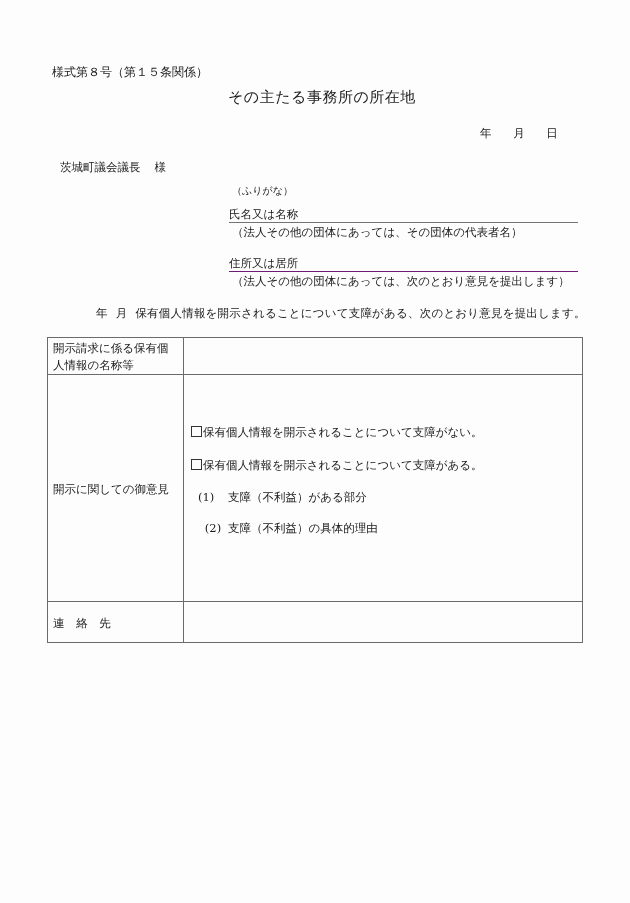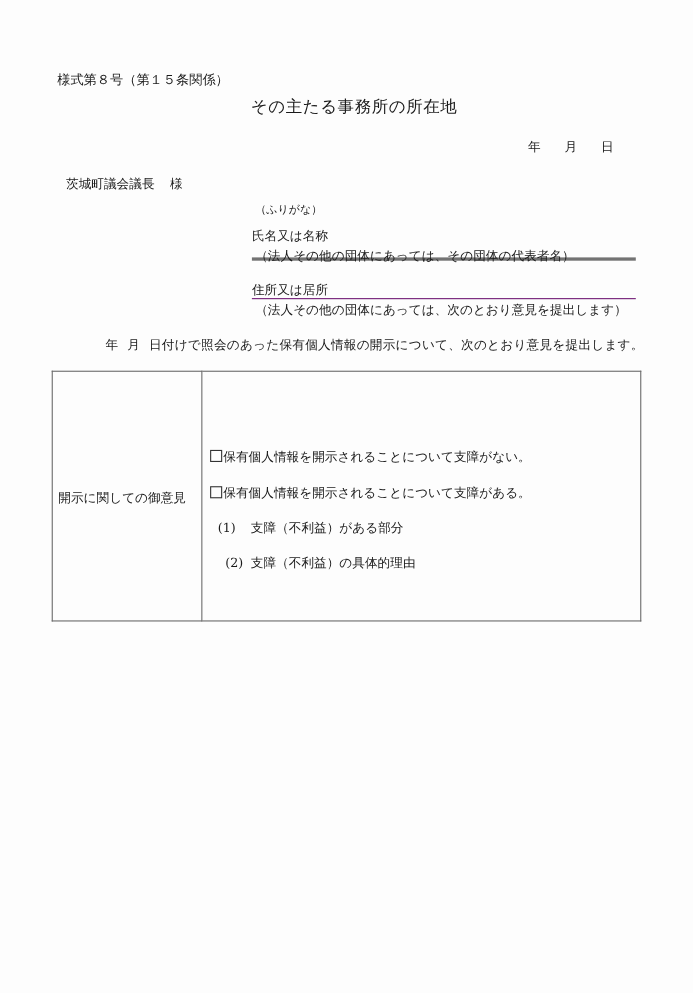--- a/index.html
+++ b/index.html
@@ -10,40 +10,40 @@
     .abs { position:absolute; white-space:nowrap; }
     .form-no { left:52px; top:64px; font-size:12px; }
     .title { left:228px; top:88px; font-size:15px; letter-spacing:0.5px; }
     .date { left:480px; top:126px; font-size:11.5px; }
     .date span { display:inline-block; }
     .date .y { margin-right:18px; }
     .date .m { margin-right:18px; }
     .addressee { left:60px; top:160px; font-size:11.5px; }
     .addressee .sama { margin-left:14px; }
     .furigana { left:232px; top:184px; font-size:10px; }
-    .name-line { left:229px; top:207px; width:349px; font-size:11.5px; border-bottom:3px solid #737373; padding-bottom:12px; line-height:15px; }
+    .name-line { left:229px; top:207px; width:349px; font-size:11.5px; border-bottom:1px solid #737373; padding-bottom:0px; line-height:15px; }
     .note { font-size:11.5px; left:232px; }
     .note1 { top:225px; }
     .addr-line { left:229px; top:256px; width:349px; font-size:11.5px; border-bottom:1px solid #701a75; line-height:15px; }
     .note2 { top:274px; }
     .statement { left:96px; top:306px; font-size:11.5px; letter-spacing:0.2px; }
     .statement .gap { display:inline-block; width:8px; }
     table.form {
       position:absolute; left:47px; top:337px; width:536px; border-collapse:collapse;
       font-size:11.5px;
     }
     table.form td { border:1.2px solid #6b6b6b; vertical-align:top; padding:0; }
     td.label { width:126px; padding:2px 4px 0 5px !important; line-height:17px; }
     tr.r1 td { height:31px; }
     tr.r2 td { height:224px; }
     tr.r3 td { height:38px; }
     tr.r2 td.label { vertical-align:middle; }
     tr.r3 td.label { vertical-align:middle; letter-spacing:4px; }
     .opinion { position:relative; height:224px; }
-    .opt { position:absolute; left:7px; font-size:11.5px; white-space:nowrap;margin-top:20px; }
+    .opt { position:absolute; left:7px; font-size:11.5px; white-space:nowrap; }
     .opt1 { top:50px; }
     .opt2 { top:83px; }
     .sub1 { left:14px; top:115px; }
     .sub2 { left:14px; top:146px;text-align:center; }
     .sub .num { display:inline-block; width:30px; }
     .checkbox { display:inline-block; width:9px; height:9px; border:1px solid #333; margin-right:1px; vertical-align:-1px; }
   </style>
 </head>
 <body>
 
@@ -61,38 +61,46 @@
 </div>
 
 <div class="abs furigana">（ふりがな）</div>
 <div class="abs name-line"><span>氏名又は名称</span></div>
 <div class="abs note note1">（法人その他の団体にあっては、その団体の代表者名）</div>
 
 <div class="abs addr-line"><span>住所又は居所</span></div>
 <div class="abs note note2">（法人その他の団体にあっては、次のとおり意見を提出します）</div>
 
 <div class="abs statement">
-  <span>年</span><span class="gap"></span><span>月</span><span class="gap"></span><span>日付けで照会のあった保有個人情報の開示について、次のとおり意見を提出します。</span>
+  <span>年</span><span class="gap"></span><span>月</span><span class="gap"></span><span>保有個人情報を開示されることについて支障がある、次のとおり意見を提出します。</span>
 </div>
 
 <table class="form">
   <tbody>
+      <tr class="r1">
+    <td class="label">開示請求に係る保有個人情報の名称等</td>
+    <td></td>
+  </tr>
   <tr class="r2">
     <td class="label">開示に関しての御意見</td>
     <td>
       <div class="opinion">
         <div class="opt opt1">
           <span class="checkbox"></span><span>保有個人情報を開示されることについて支障がない。</span>
         </div>
         <div class="opt opt2">
           <span class="checkbox"></span><span>保有個人情報を開示されることについて支障がある。</span>
         </div>
         <div class="opt sub sub1">
           <span class="num">(1)</span><span>支障（不利益）がある部分</span>
         </div>
         <div class="opt sub sub2">
           <span class="num">(2)</span><span>支障（不利益）の具体的理由</span>
         </div>
       </div>
     </td>
   </tr>
+  <tr class="r3">
+    <td class="label">連 絡 先</td>
+    <td></td>
+  </tr>
 </tbody>
   </table>
 
 </body></html>

